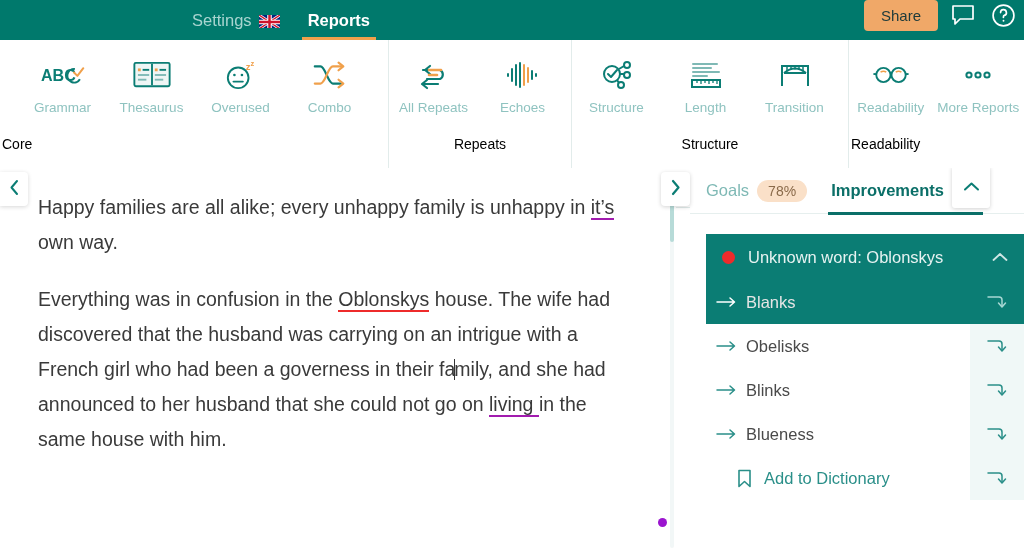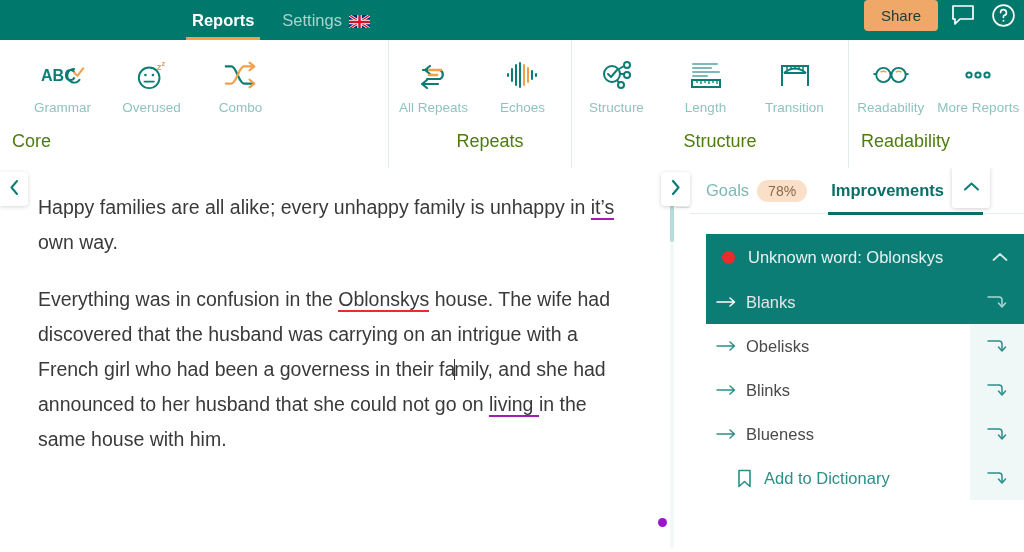--- a/index.html
+++ b/index.html
@@ -64,21 +64,21 @@
   .tb-group { position: relative; height: 128px; padding-top: 12px; }
   .tb-group + .tb-group { border-left: 1px solid #e2eceb; }
   .tb-items { display: flex; align-items: flex-start; height: 78px; }
   .tb-item {
     width: 89px; display: flex; flex-direction: column; align-items: center;
     cursor: pointer; user-select: none;
   }
   .tb-icon { height: 46px; display: flex; align-items: center; justify-content: center; }
   .tb-label { font-size: 13.5px; color: #8fc3c0; margin-top: 2px; white-space: nowrap; }
   .tb-grouplabel {
-    position: absolute; bottom: 16px; font-size: 18px; color: #4d7c0f; white-space: nowrap; margin-left: 10px;
+    position: absolute; bottom: 16px; font-size: 14px; color: #000000; white-space: nowrap;
   }
   .tb-grouplabel.left { left: 2px; }
   .tb-grouplabel.center { left: 50%; transform: translateX(-50%); }
   .toolbar-bottomline {
     position: absolute; left: 0; top: 167px; width: 1024px; height: 1px; background: #e2eceb;
   }
 
   
   .editor-pane {
     position: absolute; left: 0; top: 168px; width: 672px; height: 384px;
@@ -188,35 +188,35 @@
   .sugg-row.selected .sugg-apply { background: transparent; }
   .dict-icon { width: 40px; display: flex; align-items: center; justify-content: center; flex: 0 0 auto; margin-left: 18px; }
 </style>
 </head>
 <body>
 
 <div id="app">
 
   <div class="topbar">
     <div class="topnav">
-      <div class="topnav-item active">
-        <span>Reports</span>
-      </div>
       <div class="topnav-item">
         <span>Settings</span>
         <span class="flag">
           <svg width="21" height="14" viewBox="0 0 60 40">
             <rect width="60" height="40" fill="#00247d"></rect>
             <path d="M0,0 L60,40 M60,0 L0,40" stroke="#fff" stroke-width="8"></path>
             <path d="M0,0 L60,40 M60,0 L0,40" stroke="#cf142b" stroke-width="4"></path>
             <path d="M30,0 V40 M0,20 H60" stroke="#fff" stroke-width="13"></path>
             <path d="M30,0 V40 M0,20 H60" stroke="#cf142b" stroke-width="7"></path>
           </svg>
         </span>
       </div>
+      <div class="topnav-item active">
+        <span>Reports</span>
+      </div>
     </div>
 
     <div class="topright">
       <button class="share-btn">Share</button>
       <div class="icon-btn">
         <svg width="24" height="22" viewBox="0 0 24 22" fill="none" stroke="#ffffff" stroke-width="1.7">
           <path d="M2 2 h20 v13 h-13 l-5 5 v-5 h-2 z" stroke-linejoin="round"></path>
         </svg>
       </div>
       <div class="icon-btn">
@@ -236,20 +236,37 @@
         <div class="tb-items">
           <div class="tb-item" style="margin-left:18px;">
             <span class="tb-icon">
               <svg width="44" height="26" viewBox="0 0 52 28">
                 <text x="0" y="21" font-family="Liberation Sans, sans-serif" font-size="19" font-weight="bold" fill="#0b7d74">ABC</text>
                 <path d="M40 7 a8 8 0 1 0 6 12" fill="none" stroke="#0b7d74" stroke-width="2.4"></path>
                 <path d="M39 11 l4 4 l7 -9" fill="none" stroke="#f0a04b" stroke-width="2.4" stroke-linecap="round" stroke-linejoin="round"></path>
               </svg>
             </span>
             <span class="tb-label">Grammar</span>
+          </div>
+          <div class="tb-item">
+            <span class="tb-icon">
+              <svg width="38" height="30" viewBox="0 0 40 32">
+                <rect x="1.2" y="3" width="37.6" height="25" rx="1.5" fill="#eef6f5" stroke="#0b7d74" stroke-width="2"></rect>
+                <path d="M20 4 V27" stroke="#0b7d74" stroke-width="2"></path>
+                <rect x="5" y="9" width="3" height="3" fill="#f0a04b"></rect>
+                <rect x="10" y="9.5" width="7" height="2" fill="#0b7d74"></rect>
+                <rect x="5" y="15" width="12" height="2" fill="#7fb9b5"></rect>
+                <rect x="5" y="20" width="9" height="2" fill="#7fb9b5"></rect>
+                <rect x="23" y="9" width="3" height="3" fill="#f0a04b"></rect>
+                <rect x="28" y="9.5" width="7" height="2" fill="#0b7d74"></rect>
+                <rect x="23" y="15" width="12" height="2" fill="#7fb9b5"></rect>
+                <rect x="23" y="20" width="9" height="2" fill="#7fb9b5"></rect>
+              </svg>
+            </span>
+            <span class="tb-label">Thesaurus</span>
           </div>
           <div class="tb-item">
             <span class="tb-icon">
               <svg width="38" height="32" viewBox="0 0 40 34">
                 <circle cx="17" cy="20" r="11" fill="none" stroke="#0b7d74" stroke-width="2"></circle>
                 <circle cx="13" cy="17" r="1.4" fill="#0b7d74"></circle>
                 <circle cx="21" cy="17" r="1.4" fill="#0b7d74"></circle>
                 <path d="M12 24 h10" stroke="#0b7d74" stroke-width="2" stroke-linecap="round"></path>
                 <text x="25" y="12" font-family="Liberation Sans, sans-serif" font-size="10" font-weight="bold" fill="#f0a04b">z</text>
                 <text x="30" y="7" font-family="Liberation Sans, sans-serif" font-size="8" font-weight="bold" fill="#f0a04b">z</text>

